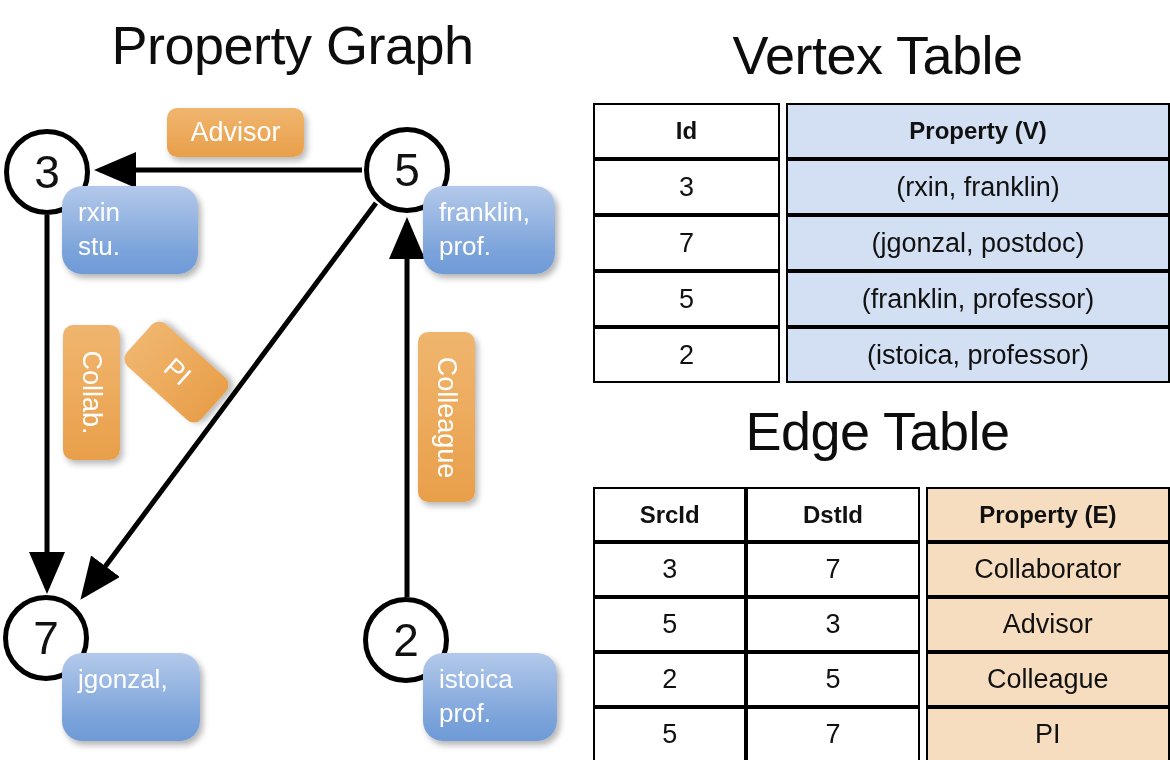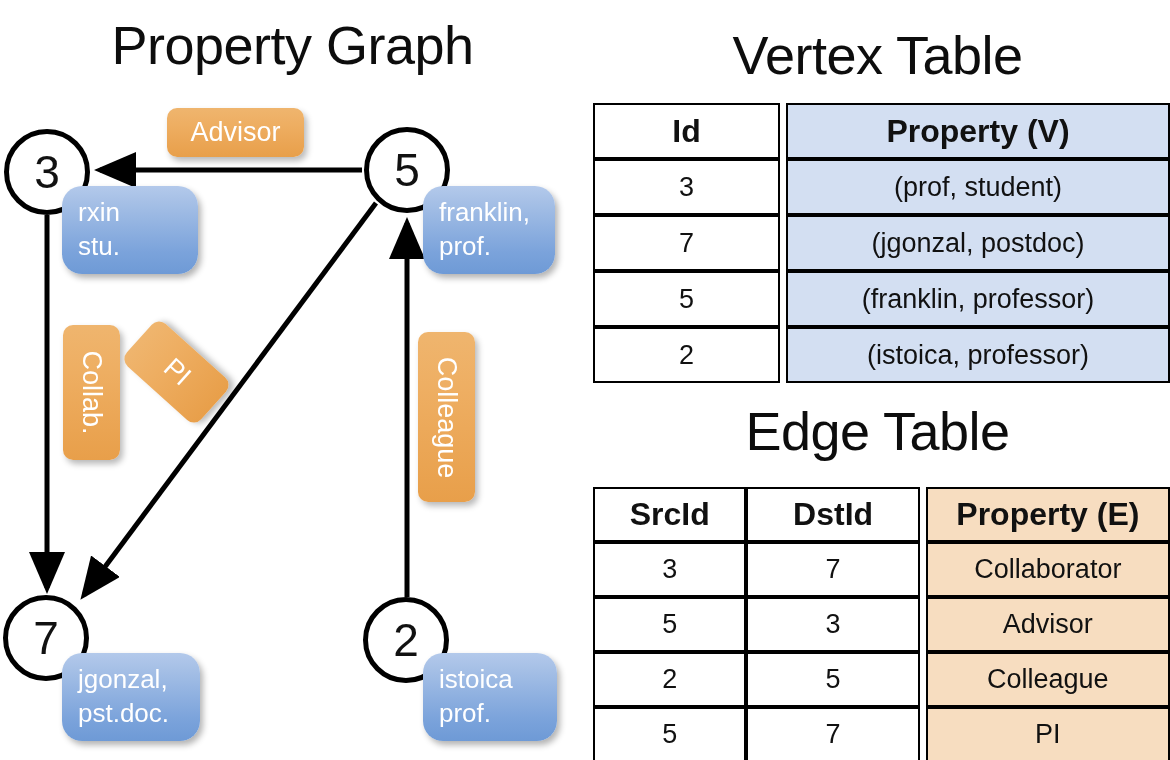--- a/index.html
+++ b/index.html
@@ -115,21 +115,21 @@
   .data-table td, .data-table th {
     border: 2px solid #000;
     text-align: center;
     font-weight: 400;
     font-size: 27px;
     color: #111;
     padding: 0;
   }
   .data-table th {
     font-weight: 700;
-    font-size: 32px;
+    font-size: 24px;
   }
   .gap-col {
     border: none !important;
     width: 6px;
     padding: 0 !important;
     background: #fff;
   }
   .cell-blue { background: #d3dff2; margin-top: 16px; }
   .cell-orange { background: #f7ddc0; }
   .cell-white { background: #ffffff; }
@@ -187,21 +187,20 @@
       <div>stu.</div>
     </div>
 
     <div class="prop-box" style="left:423px; top:186px; width:132px; height:88px;">
       <div>franklin,</div>
       <div>prof.</div>
     </div>
 
     <div class="prop-box" style="left:62px; top:653px; width:138px; height:88px;">
       <div>jgonzal,</div>
-      <div>pst.doc.</div>
     </div>
 
     <div class="prop-box" style="left:423px; top:653px; width:134px; height:88px;">
       <div>istoica</div>
       <div>prof.</div>
     </div>
 
     <div class="edge-label-box" style="left:167px; top:108px; width:137px; height:49px;">Advisor</div>
 
     <div class="edge-label-box" style="left:63px; top:325px; width:57px; height:135px;">
@@ -220,21 +219,21 @@
   <table class="data-table" id="vertex-table">
     <tbody>
         <tr>
       <th class="col-id cell-white">Id</th>
       <td class="gap-col"></td>
       <th class="col-prop cell-blue">Property (V)</th>
     </tr>
     <tr>
       <td class="col-id cell-white">3</td>
       <td class="gap-col"></td>
-      <td class="col-prop cell-blue">(prof, student)</td>
+      <td class="col-prop cell-blue">(rxin, franklin)</td>
     </tr>
     <tr>
       <td class="col-id cell-white">7</td>
       <td class="gap-col"></td>
       <td class="col-prop cell-blue">(jgonzal, postdoc)</td>
     </tr>
     <tr>
       <td class="col-id cell-white">5</td>
       <td class="gap-col"></td>
       <td class="col-prop cell-blue">(franklin, professor)</td>

